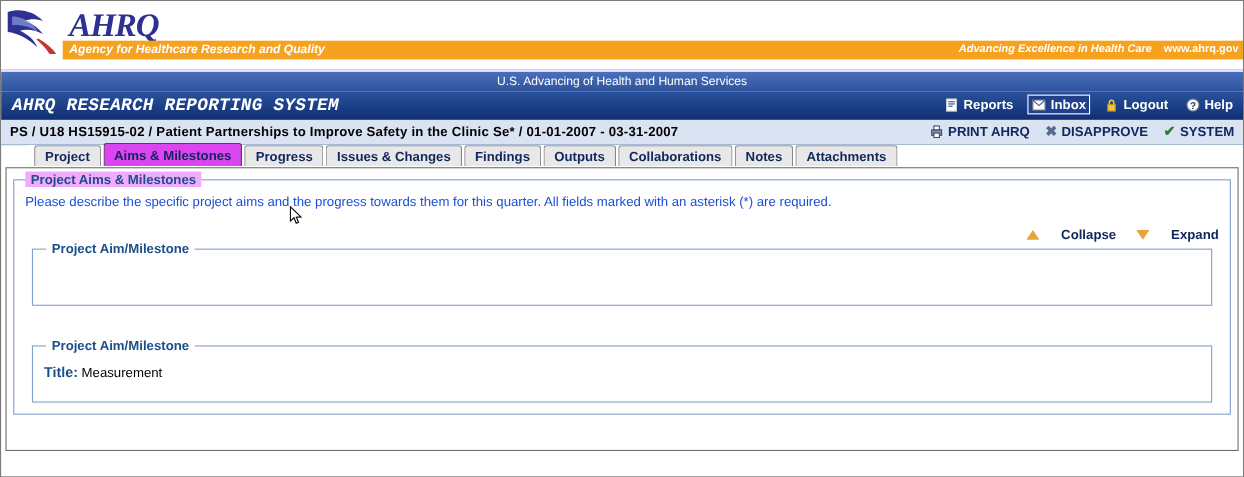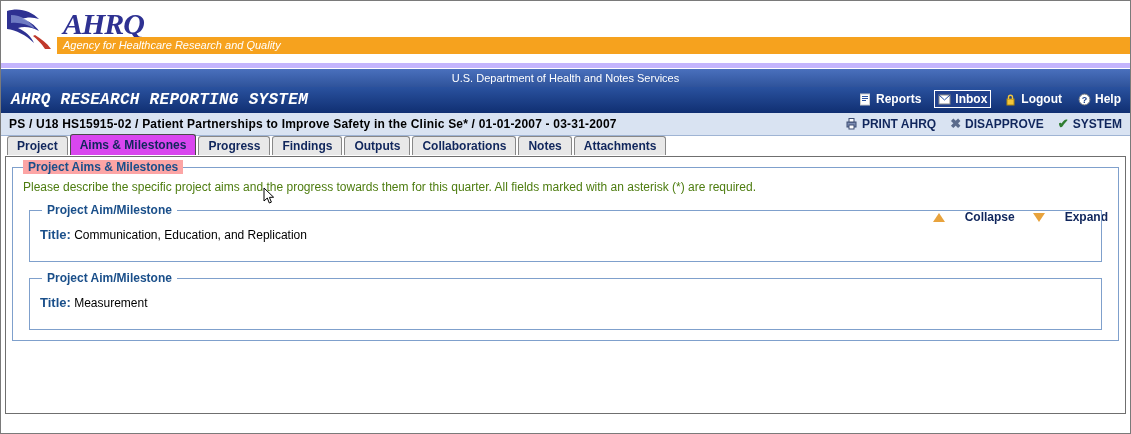--- a/index.html
+++ b/index.html
@@ -16,21 +16,21 @@
     background: #ffffff;
     border: 1px solid #7a7a7a;
     box-sizing: border-box;
   }
 
   
   .banner {
     position: relative;
     height: 62px;
     background: #ffffff;
-    border-bottom: 5px solid #c4b5fd;
+    border-bottom: 1px solid #c4b5fd;
   }
   .logo-wrap {
     position: absolute;
     left: 4px;
     top: 2px;
     width: 250px;
     height: 58px;
   }
   .logo-bird {
     position: absolute;
@@ -57,21 +57,21 @@
     width: 1075px;
     height: 17px;
     background: #f5a623;
     background: linear-gradient(to right, #f6a21e 0%, #f6a21e 58%, #f6a21e 100%);
   }
   .tagline-bar .tagline {
     position: absolute;
     left: 6px;
     top: 2px;
     font-size: 11px;
-    font-weight: normal;
+    font-weight: bold;
     font-style: italic;
     color: #ffffff;
   }
   .tagline-right {
     position: absolute;
     right: 6px;
     top: 2px;
     font-size: 10px;
     font-style: italic;
     font-weight: bold;
@@ -172,20 +172,21 @@
   .x-ico { color: #5a6b8c; font-weight: bold; font-size: 13px; }
   .chk-ico { color: #2f7d32; font-weight: bold; font-size: 13px; }
 
   
   .tabs {
     position: relative;
     height: 20px;
     background: #ffffff;
     padding-left: 6px;
     box-sizing: border-box;
+    margin-left: 24px;
   }
   .tab {
     position: relative;
     float: left;
     height: 19px;
     line-height: 18px;
     padding: 0 9px;
     margin-right: 2px;
     font-size: 12px;
     font-weight: bold;
@@ -218,29 +219,29 @@
   .fieldset {
     position: relative;
     margin: 10px 6px 0 6px;
     border: 1px solid #7fa0cc;
     padding: 8px 8px 10px 8px;
   }
   .legend {
     position: absolute;
     top: -8px;
     left: 10px;
-    background: #fca5a5;
+    background: #f0abfc;
     padding: 0 5px;
     font-size: 12px;
     font-weight: bold;
     color: #1a4f8a;
   }
   .instructions {
     font-size: 12px;
-    color: #4d7c0f;
+    color: #1d4ed8;
     margin: 4px 0 0 2px;
   }
   .collapse-expand {
     position: absolute;
     right: 10px;
     top: 42px;
     display: flex;
     gap: 18px;
     align-items: center;
   }
@@ -255,21 +256,21 @@
   .arrow-up, .arrow-down {
     width: 0; height: 0;
     border-left: 6px solid transparent;
     border-right: 6px solid transparent;
   }
   .arrow-up { border-bottom: 9px solid #e8a33d; }
   .arrow-down { border-top: 9px solid #e8a33d; }
 
   .aim-box {
     position: relative;
-    margin: 16px 8px 0 8px;
+    margin: 36px 8px 0 8px;
     border: 1px solid #7fa0cc;
     height: 52px;
     box-sizing: border-box;
   }
   .aim-legend {
     position: absolute;
     top: -8px;
     left: 12px;
     background: #ffffff;
     padding: 0 5px;
@@ -310,24 +311,28 @@
     <div class="logo-wrap">
       <svg class="logo-bird" viewBox="0 0 56 46">
         <path d="M2 6 C14 2 26 6 34 14 C28 12 22 12 17 14 C24 16 30 20 34 26 C27 22 19 21 13 23 C20 26 26 31 29 38 C21 30 11 25 2 24 Z" fill="#2e3192"></path>
         <path d="M6 10 C16 10 25 16 30 24 C22 19 14 17 6 18 Z" fill="#7f8fd0" opacity="0.8"></path>
         <path d="M30 30 C36 34 42 38 46 44 L40 44 C36 38 32 34 28 31 Z" fill="#c0392b"></path>
       </svg>
       <div class="logo-ahrq">AHRQ</div>
     </div>
     <div class="tagline-bar">
       <span class="tagline">Agency for Healthcare Research and Quality</span>
+      <span class="tagline-right">
+        <span>Advancing Excellence in Health Care</span>
+        <span class="url">www.ahrq.gov</span>
+      </span>
     </div>
   </div>
 
-  <div class="hhs-bar">U.S. Department of Health and Notes Services</div>
+  <div class="hhs-bar">U.S. Advancing of Health and Human Services</div>
 
   <div class="app-bar">
     <div class="app-title">AHRQ RESEARCH REPORTING SYSTEM</div>
     <div class="app-actions">
 
       <div class="app-action">
         <svg class="mini-ico" viewBox="0 0 13 13">
           <rect x="1.5" y="1" width="9" height="11" fill="#ffffff" stroke="#cccccc"></rect>
           <rect x="3" y="3" width="6" height="1" fill="#2a529f"></rect>
           <rect x="3" y="5" width="6" height="1" fill="#2a529f"></rect>
@@ -386,20 +391,21 @@
         <span>SYSTEM</span>
       </div>
 
     </div>
   </div>
 
   <div class="tabs">
     <div class="tab">Project</div>
     <div class="tab active">Aims &amp; Milestones</div>
     <div class="tab">Progress</div>
+    <div class="tab">Issues &amp; Changes</div>
     <div class="tab">Findings</div>
     <div class="tab">Outputs</div>
     <div class="tab">Collaborations</div>
     <div class="tab">Notes</div>
     <div class="tab">Attachments</div>
     <div style="clear:both"></div>
   </div>
 
   <div class="content">
 
@@ -413,24 +419,20 @@
           <span>Collapse</span>
         </div>
         <div class="ce-item">
           <span class="arrow-down"></span>
           <span>Expand</span>
         </div>
       </div>
 
       <div class="aim-box">
         <div class="aim-legend">Project Aim/Milestone</div>
-        <div class="aim-title-row">
-          <span class="aim-title-label">Title:</span>
-          <span class="aim-title-val">Communication, Education, and Replication</span>
-        </div>
       </div>
 
       <div class="aim-box">
         <div class="aim-legend">Project Aim/Milestone</div>
         <div class="aim-title-row">
           <span class="aim-title-label">Title:</span>
           <span class="aim-title-val">Measurement</span>
         </div>
       </div>
 

